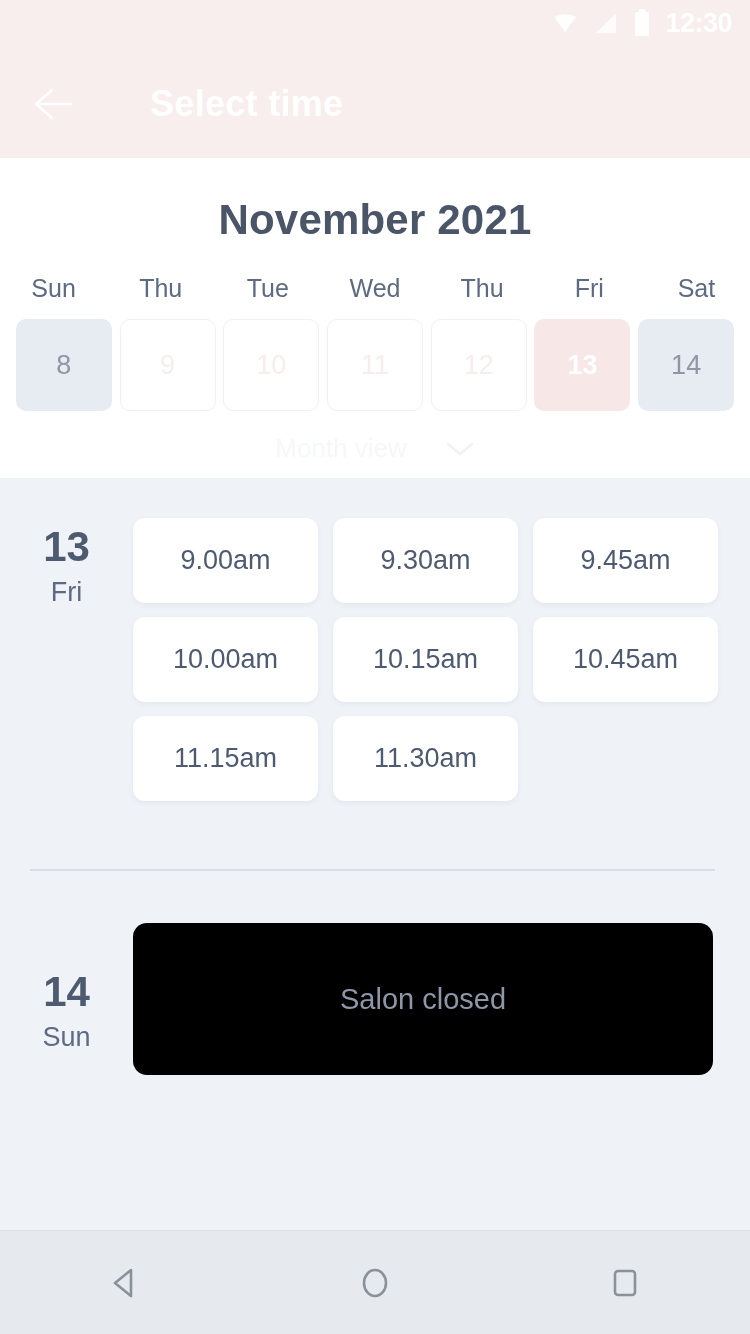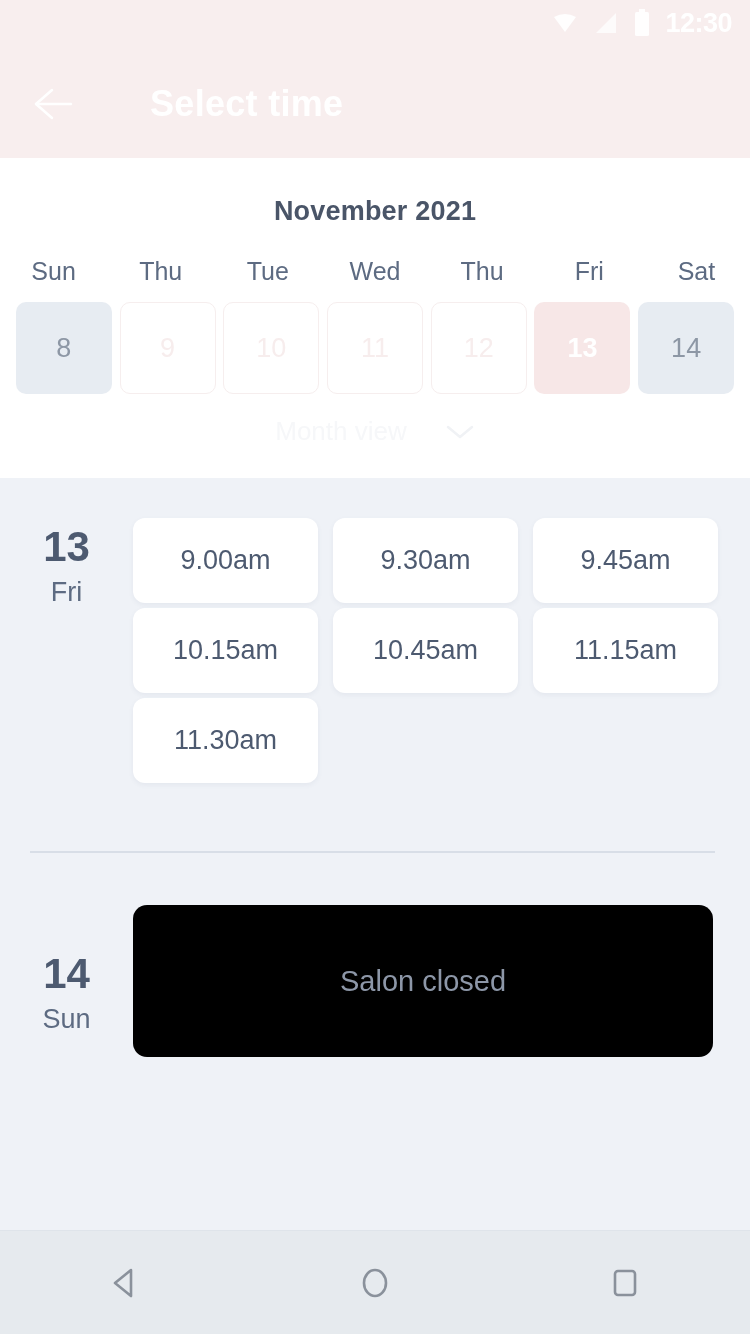--- a/index.html
+++ b/index.html
@@ -40,21 +40,21 @@
     letter-spacing:0.3px; line-height:50px;
   }
 
   
   .calendar {
     position:absolute; top:158px; left:0; width:750px; height:320px;
     background:#ffffff;
   }
   .cal-month {
     text-align:center; color:#4a5568;
-    font-size:27px; font-weight:600; letter-spacing:0.2px;
+    font-size:42px; font-weight:600; letter-spacing:0.2px;
     padding-top:38px;
   }
   .cal-weekdays {
     display:grid; grid-template-columns:repeat(7,1fr);
     margin-top:30px;
   }
   .cal-weekdays div {
     text-align:center; color:#5d6b82; font-size:25px;
   }
   .cal-days {
@@ -84,21 +84,21 @@
     background:#eff2f7;
   }
 
   .dayblock { display:flex; }
   .day-label { width:133px; flex:0 0 133px; padding-top:46px; text-align:center; }
   .day-num { color:#4d5a70; font-size:42px; font-weight:bold; line-height:46px; }
   .day-dow { color:#5d6b82; font-size:27px; line-height:36px; margin-top:4px; }
 
   .slot-grid {
     flex:1; display:grid; grid-template-columns:repeat(3,185px);
-    gap:5px 15px; padding-top:40px; padding-right:20px;
+    gap:14px 15px; padding-top:40px; padding-right:20px;
   }
   .slot {
     height:85px; background:#ffffff; border-radius:12px;
     display:flex; align-items:center; justify-content:center;
     color:#4d5a70; font-size:27px;
     box-shadow:0 2px 5px rgba(80,100,130,0.07);
   }
 
   .divider {
     height:2px; background:#d8dee7;
@@ -186,20 +186,21 @@
 
     <div class="dayblock">
       <div class="day-label">
         <div class="day-num">13</div>
         <div class="day-dow">Fri</div>
       </div>
       <div class="slot-grid">
         <div class="slot">9.00am</div>
         <div class="slot">9.30am</div>
         <div class="slot">9.45am</div>
+        <div class="slot">10.00am</div>
         <div class="slot">10.15am</div>
         <div class="slot">10.45am</div>
         <div class="slot">11.15am</div>
         <div class="slot">11.30am</div>
       </div>
     </div>
 
     <div class="divider"></div>
 
     <div class="closed-block">

